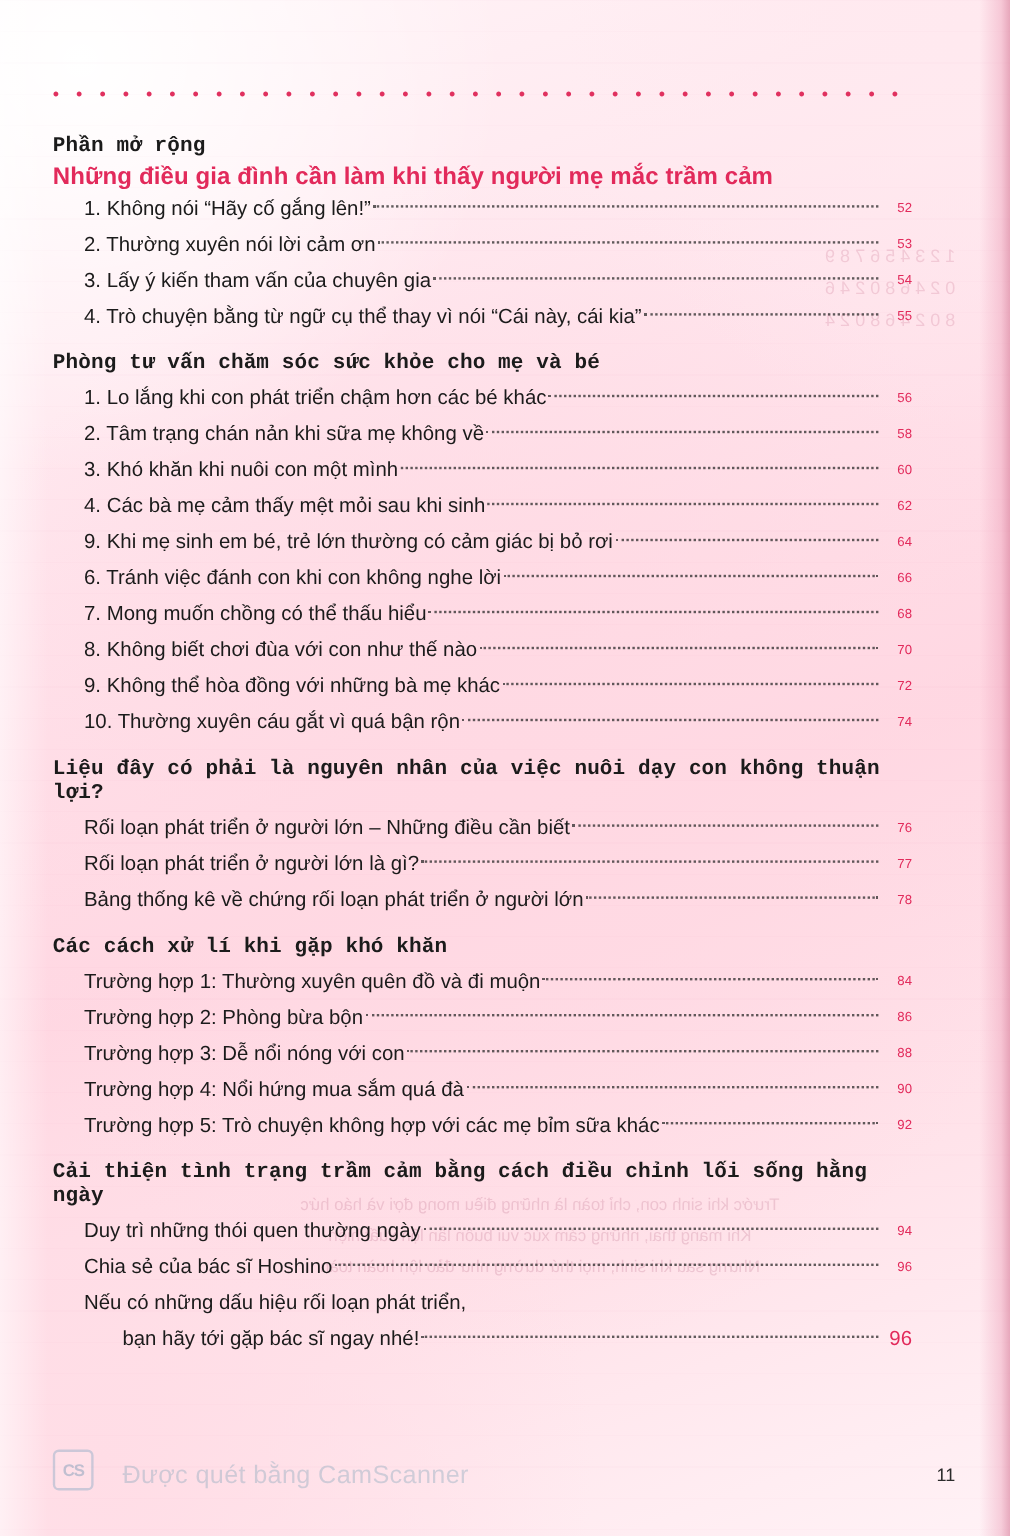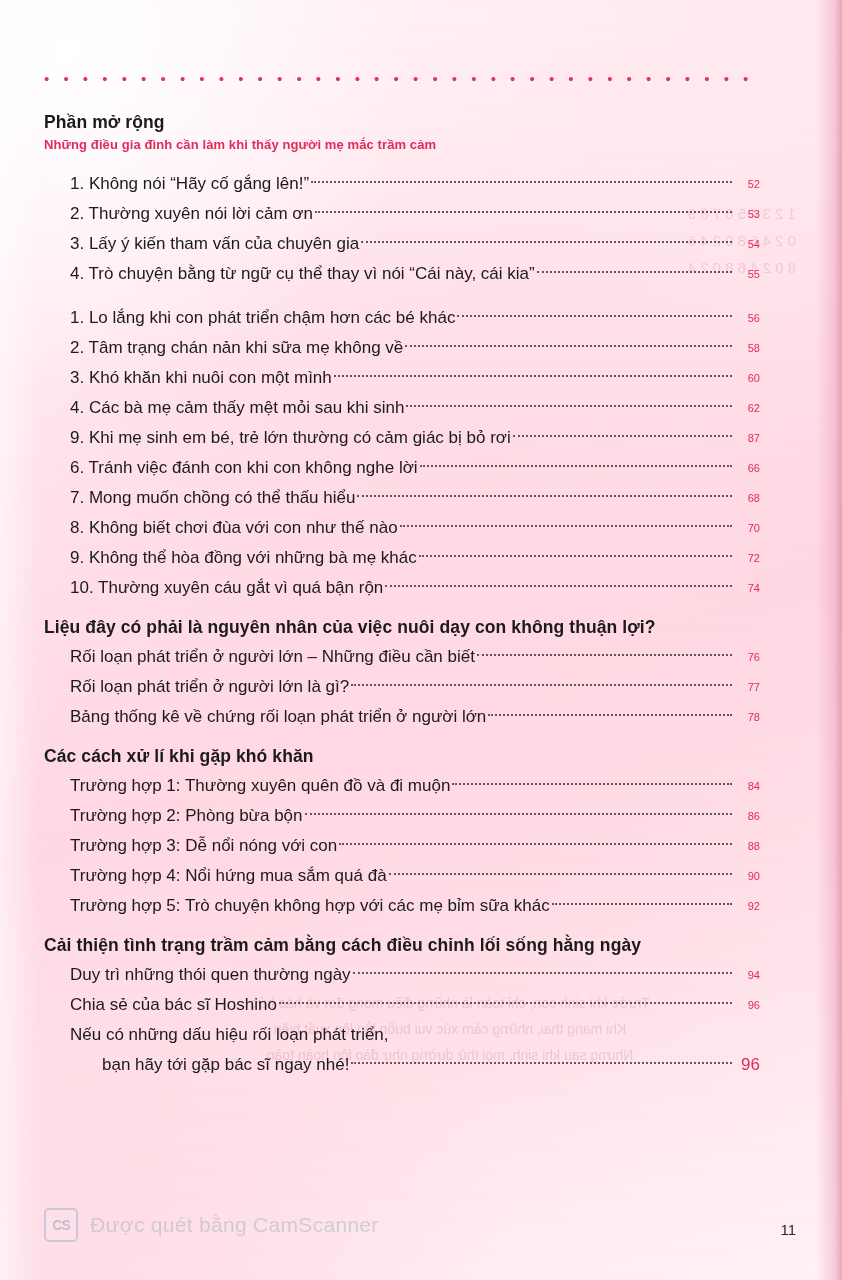--- a/index.html
+++ b/index.html
@@ -60,26 +60,27 @@
     margin-bottom: 26px;
     white-space: nowrap;
     overflow: hidden;
   }
   .sec-title {
     font-size: 17.5px;
     font-weight: bold;
     color: #1b1b1b;
     margin: 0 0 4px 0;
     letter-spacing: 0.1px;
+    font-family: Liberation Mono, monospace;
   }
   .sec-sub {
-    font-size: 13px;
+    font-size: 20px;
     font-weight: bold;
     color: #e22a5b;
-    margin: 0 0 17px 0;
+    margin: 0 0 0 0;
     letter-spacing: 0.1px;
   }
   .block { margin-bottom: 14px; }
   .entry {
     display: flex;
     align-items: flex-end;
     font-size: 17px;
     color: #1b1b1b;
     line-height: 30px;
     white-space: nowrap;
@@ -124,22 +125,22 @@
     color: #e22a5b;
     flex: 0 0 auto;
     min-width: 26px;
     text-align: right;
   }
   .watermark {
     position: absolute;
     left: 44px;
     bottom: 38px;
     display: flex;
-    align-items: center;
-    gap: 12px;
+    align-items: flex-end;
+    gap: 24px;
     opacity: 0.38;
   }
   .cs-badge {
     width: 30px;
     height: 30px;
     border: 2px solid #7aa6c2;
     border-radius: 5px;
     color: #5d8faf;
     font-size: 14px;
     font-weight: bold;
@@ -224,20 +225,21 @@
         <span class="pg">54</span>
       </div>
       <div class="entry indent-1">
         <span class="label">4. Trò chuyện bằng từ ngữ cụ thể thay vì nói “Cái này, cái kia”</span>
         <span class="dots"></span>
         <span class="pg">55</span>
       </div>
     </div>
 
     <div class="block">
+      <div class="sec-title">Phòng tư vấn chăm sóc sức khỏe cho mẹ và bé</div>
       <div class="entry indent-1">
         <span class="label">1. Lo lắng khi con phát triển chậm hơn các bé khác</span>
         <span class="dots"></span>
         <span class="pg">56</span>
       </div>
       <div class="entry indent-1">
         <span class="label">2. Tâm trạng chán nản khi sữa mẹ không về</span>
         <span class="dots"></span>
         <span class="pg">58</span>
       </div>
@@ -247,21 +249,21 @@
         <span class="pg">60</span>
       </div>
       <div class="entry indent-1">
         <span class="label">4. Các bà mẹ cảm thấy mệt mỏi sau khi sinh</span>
         <span class="dots"></span>
         <span class="pg">62</span>
       </div>
       <div class="entry indent-1">
         <span class="label">9. Khi mẹ sinh em bé, trẻ lớn thường có cảm giác bị bỏ rơi</span>
         <span class="dots"></span>
-        <span class="pg">87</span>
+        <span class="pg">64</span>
       </div>
       <div class="entry indent-1">
         <span class="label">6. Tránh việc đánh con khi con không nghe lời</span>
         <span class="dots"></span>
         <span class="pg">66</span>
       </div>
       <div class="entry indent-1">
         <span class="label">7. Mong muốn chồng có thể thấu hiểu</span>
         <span class="dots"></span>
         <span class="pg">68</span>

